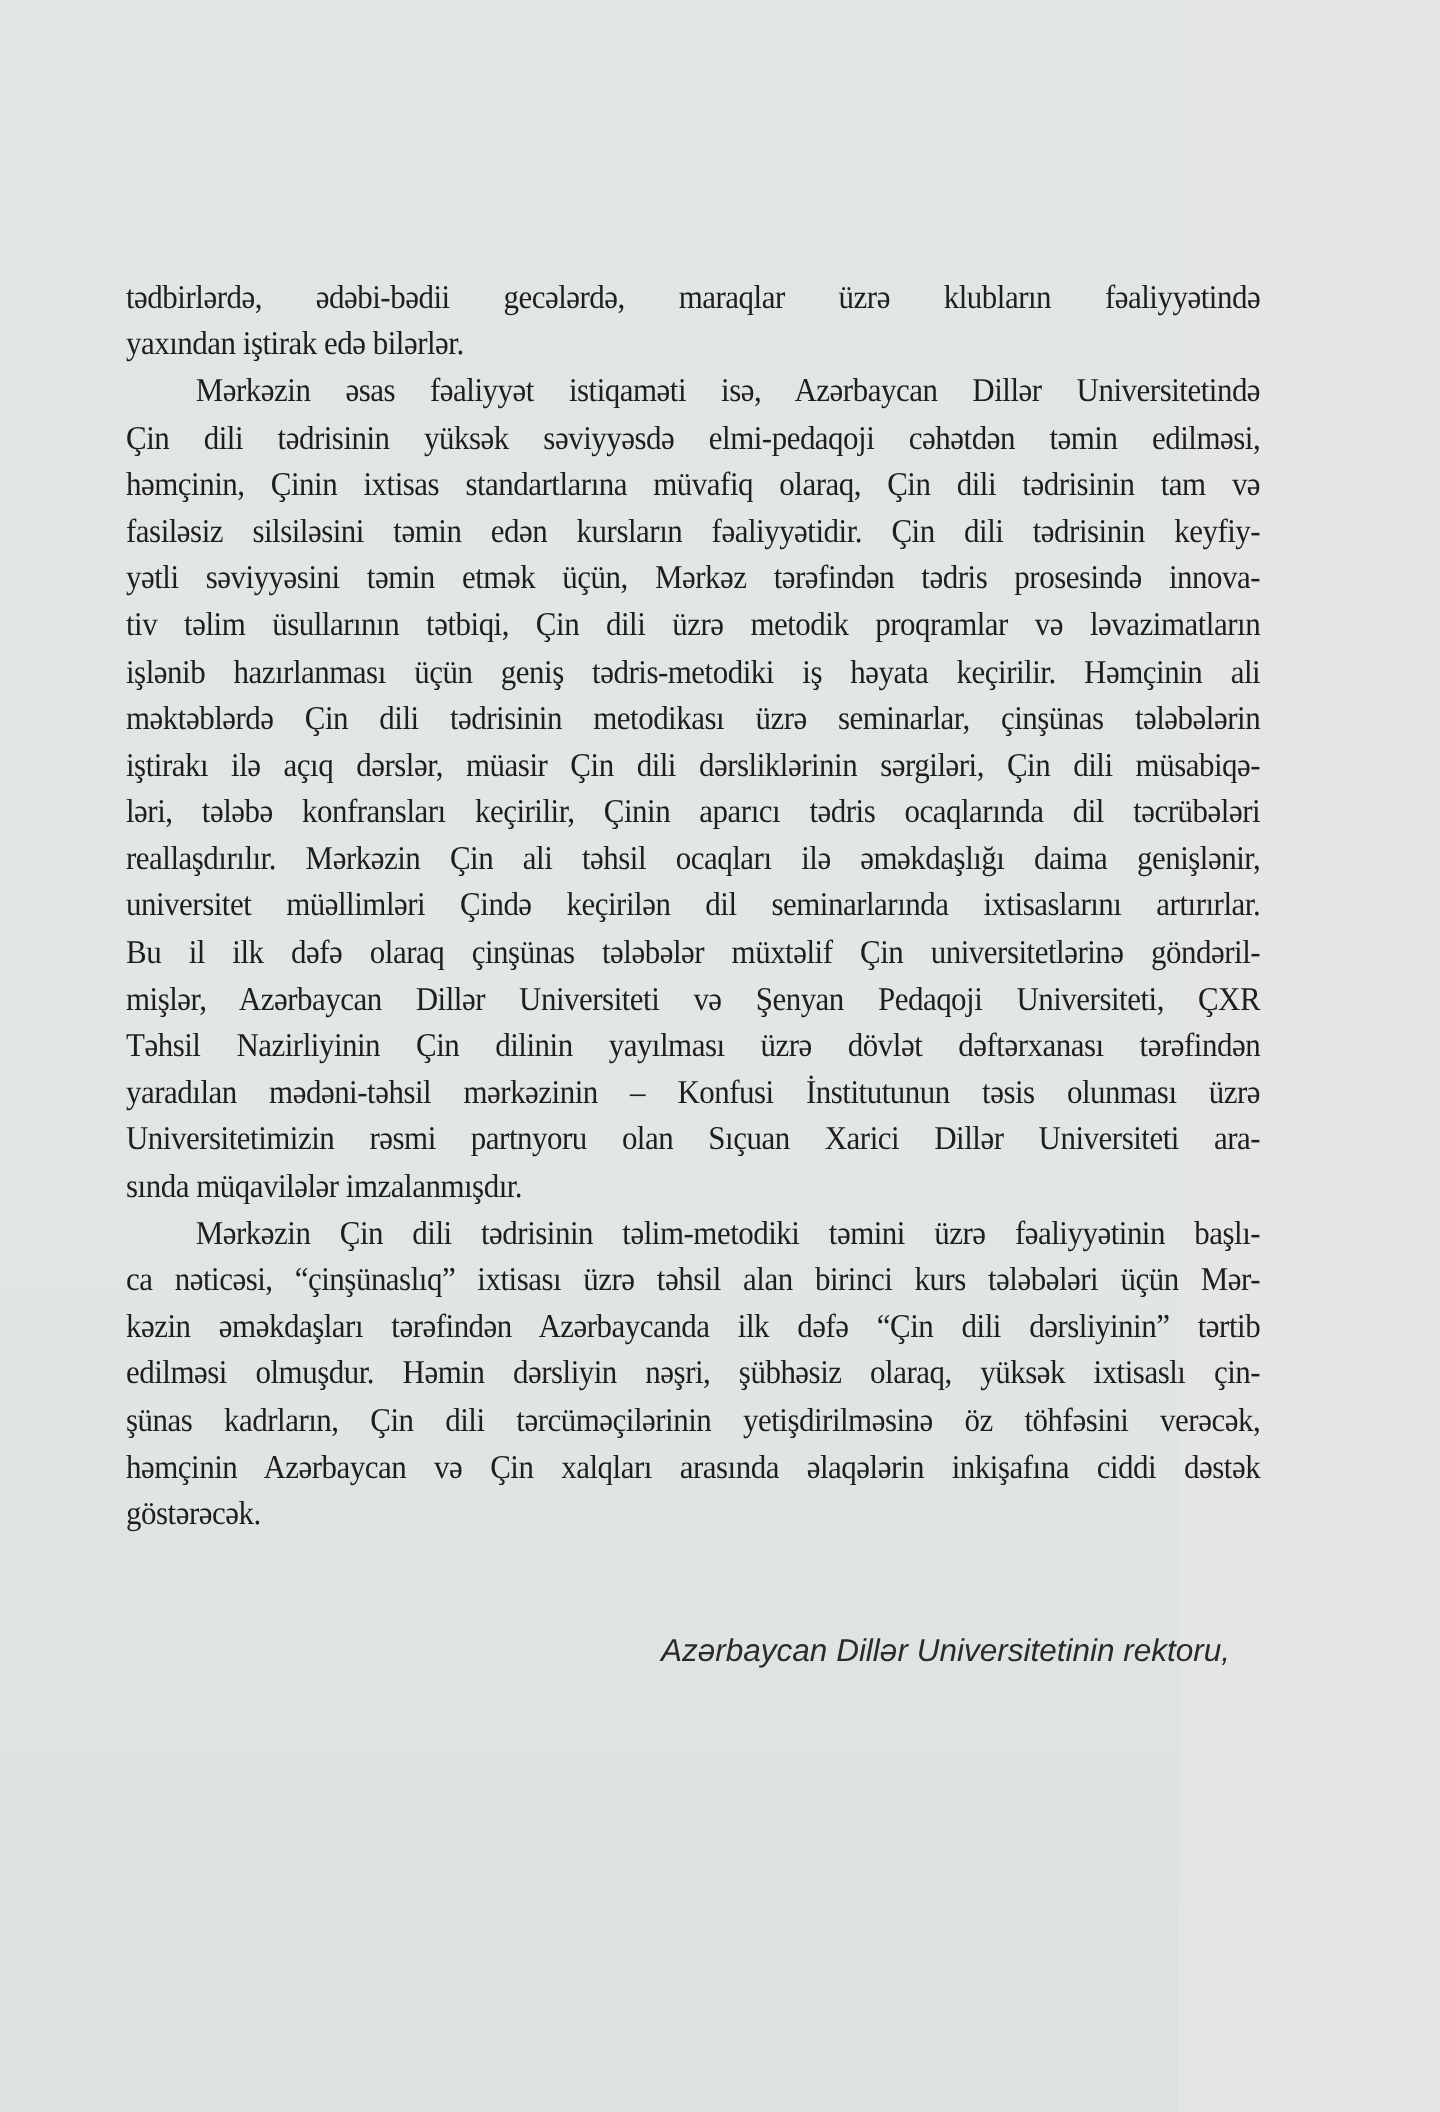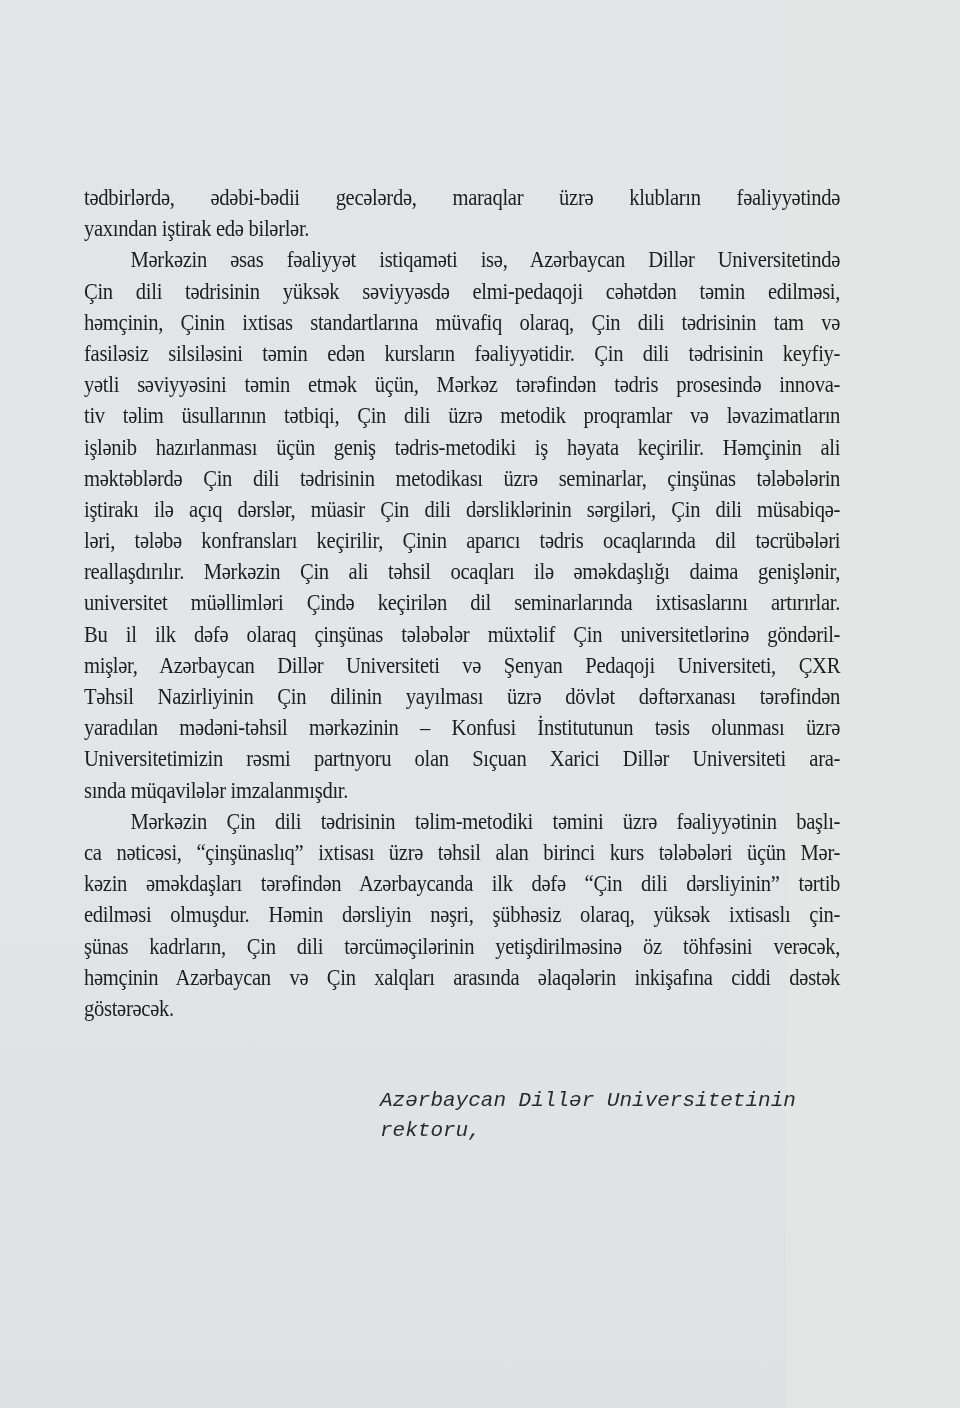--- a/index.html
+++ b/index.html
@@ -58,25 +58,26 @@
       text-align-last: left;
     }
     .line.indent {
       padding-left: 50px;
     }
     .signature {
       position: absolute;
       left: 380px;
       top: 1086px;
       width: 440px;
-      font-family: Liberation Mono, monospace;
+      font-family: Liberation Sans, sans-serif;
       font-style: italic;
       font-size: 21px;
       line-height: 30px;
       color: #2a2a2a;
+      text-align: right;
     }
     .signature .name {
       font-weight: bold;
     }
   </style>
 </head>
 <body>
 
 <div class="page">
   <div class="show-through">​</div>

